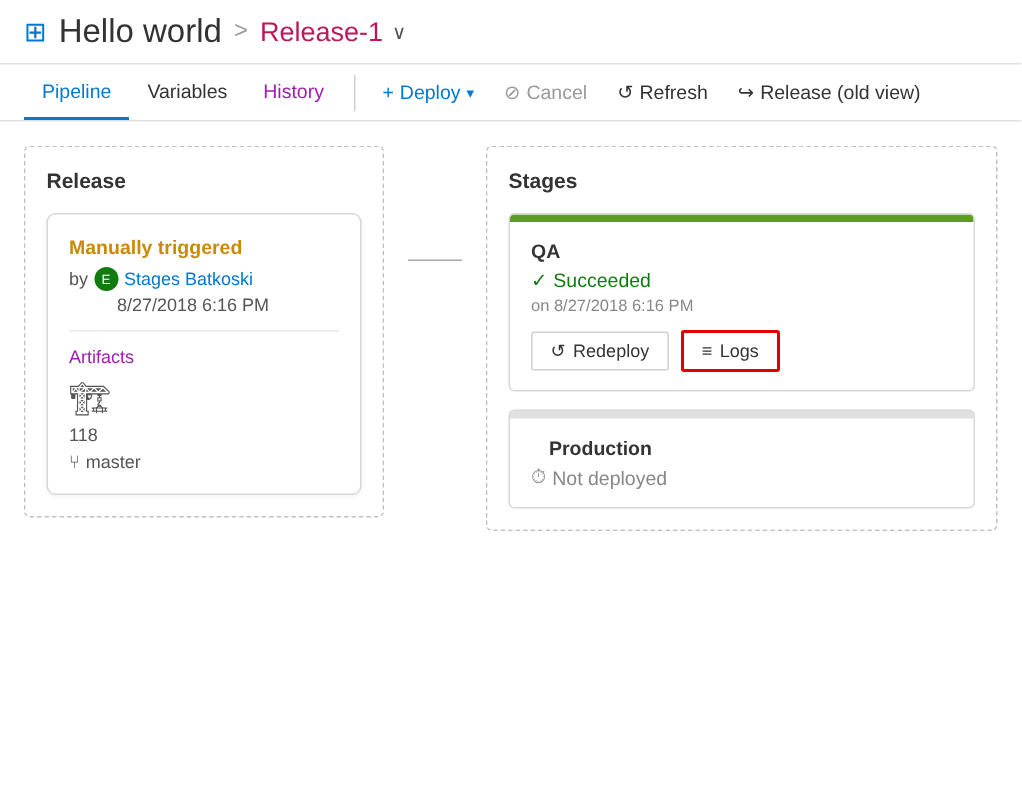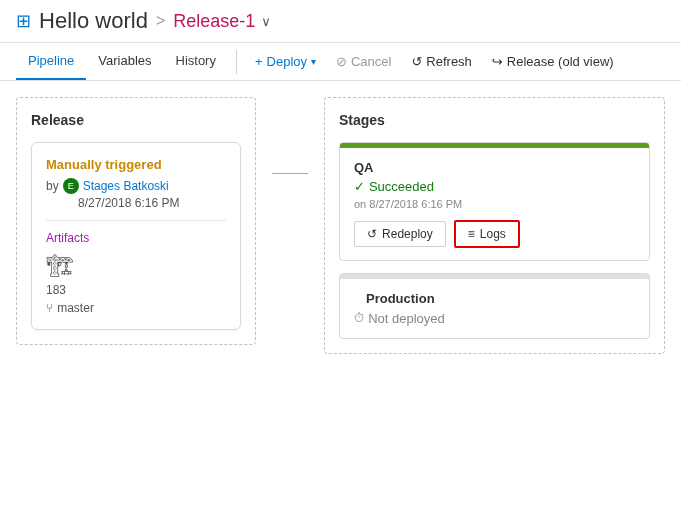--- a/index.html
+++ b/index.html
@@ -16,21 +16,21 @@
   <span style="margin-left:6px;color:#555;font-size:13px;cursor:pointer;">∨</span>
 </div>
 
 <div style="display:flex;align-items:center;padding:0 16px;border-bottom:1px solid #e0e0e0;">
   <a style="padding:10px 12px;font-size:13px;color:#0078d4;cursor:pointer;text-decoration:none;border-bottom:2px solid #0078d4;display:inline-block;">
     <span>Pipeline</span>
   </a>
   <a style="padding:10px 12px;font-size:13px;color:#333;cursor:pointer;text-decoration:none;border-bottom:2px solid transparent;display:inline-block;">
     <span>Variables</span>
   </a>
-  <a style="padding:10px 12px;font-size:13px;color:#404040;cursor:pointer;text-decoration:none;border-bottom:2px solid transparent;display:inline-block;">
+  <a style="padding:10px 12px;font-size:13px;color:#a21caf;cursor:pointer;text-decoration:none;border-bottom:2px solid transparent;display:inline-block;">
     <span>History</span>
   </a>
   <div style="width:1px;height:24px;background:#d0d0d0;margin:0 8px;"></div>
   <button style="display:flex;align-items:center;gap:4px;padding:6px 10px;font-size:13px;color:#0078d4;cursor:pointer;background:none;border:none;">
     <span>+</span>
     <span>Deploy</span>
     <span style="font-size:10px;">▾</span>
   </button>
   <button style="display:flex;align-items:center;gap:4px;padding:6px 10px;font-size:13px;color:#999;cursor:pointer;background:none;border:none;">
     <span>⊘</span>
@@ -55,21 +55,21 @@
       <div style="font-size:13px;font-weight:600;color:#ca8a04;margin-bottom:6px;">Manually triggered</div>
       <div style="display:flex;align-items:center;gap:4px;font-size:12px;color:#555;margin-bottom:2px;">
         <span>by</span>
         <span style="width:16px;height:16px;border-radius:50%;background:#107c10;display:inline-flex;align-items:center;justify-content:center;color:white;font-size:9px;">E</span>
         <span style="color:#0078d4;">Stages Batkoski</span>
       </div>
       <div style="font-size:12px;color:#555;margin-bottom:10px;margin-left:32px;">8/27/2018 6:16 PM</div>
       <hr style="border:none;border-top:1px solid #e8e8e8;margin:8px 0 10px 0;">
       <div style="font-size:12px;color:#a21caf;margin-bottom:8px;">Artifacts</div>
       <div style="font-size:22px;color:#555;margin-bottom:4px;">🏗</div>
-      <div style="font-size:12px;color:#555;margin-top:2px;">183</div>
+      <div style="font-size:12px;color:#555;margin-top:2px;">118</div>
       <div style="display:flex;align-items:center;gap:4px;font-size:12px;color:#555;margin-top:4px;">
         <span>⑂</span>
         <span>master</span>
       </div>
     </div>
   </div>
 
   <div style="display:flex;align-items:center;padding-top:76px;">
     <div style="width:36px;height:1px;background:#aaa;"></div>
   </div>

